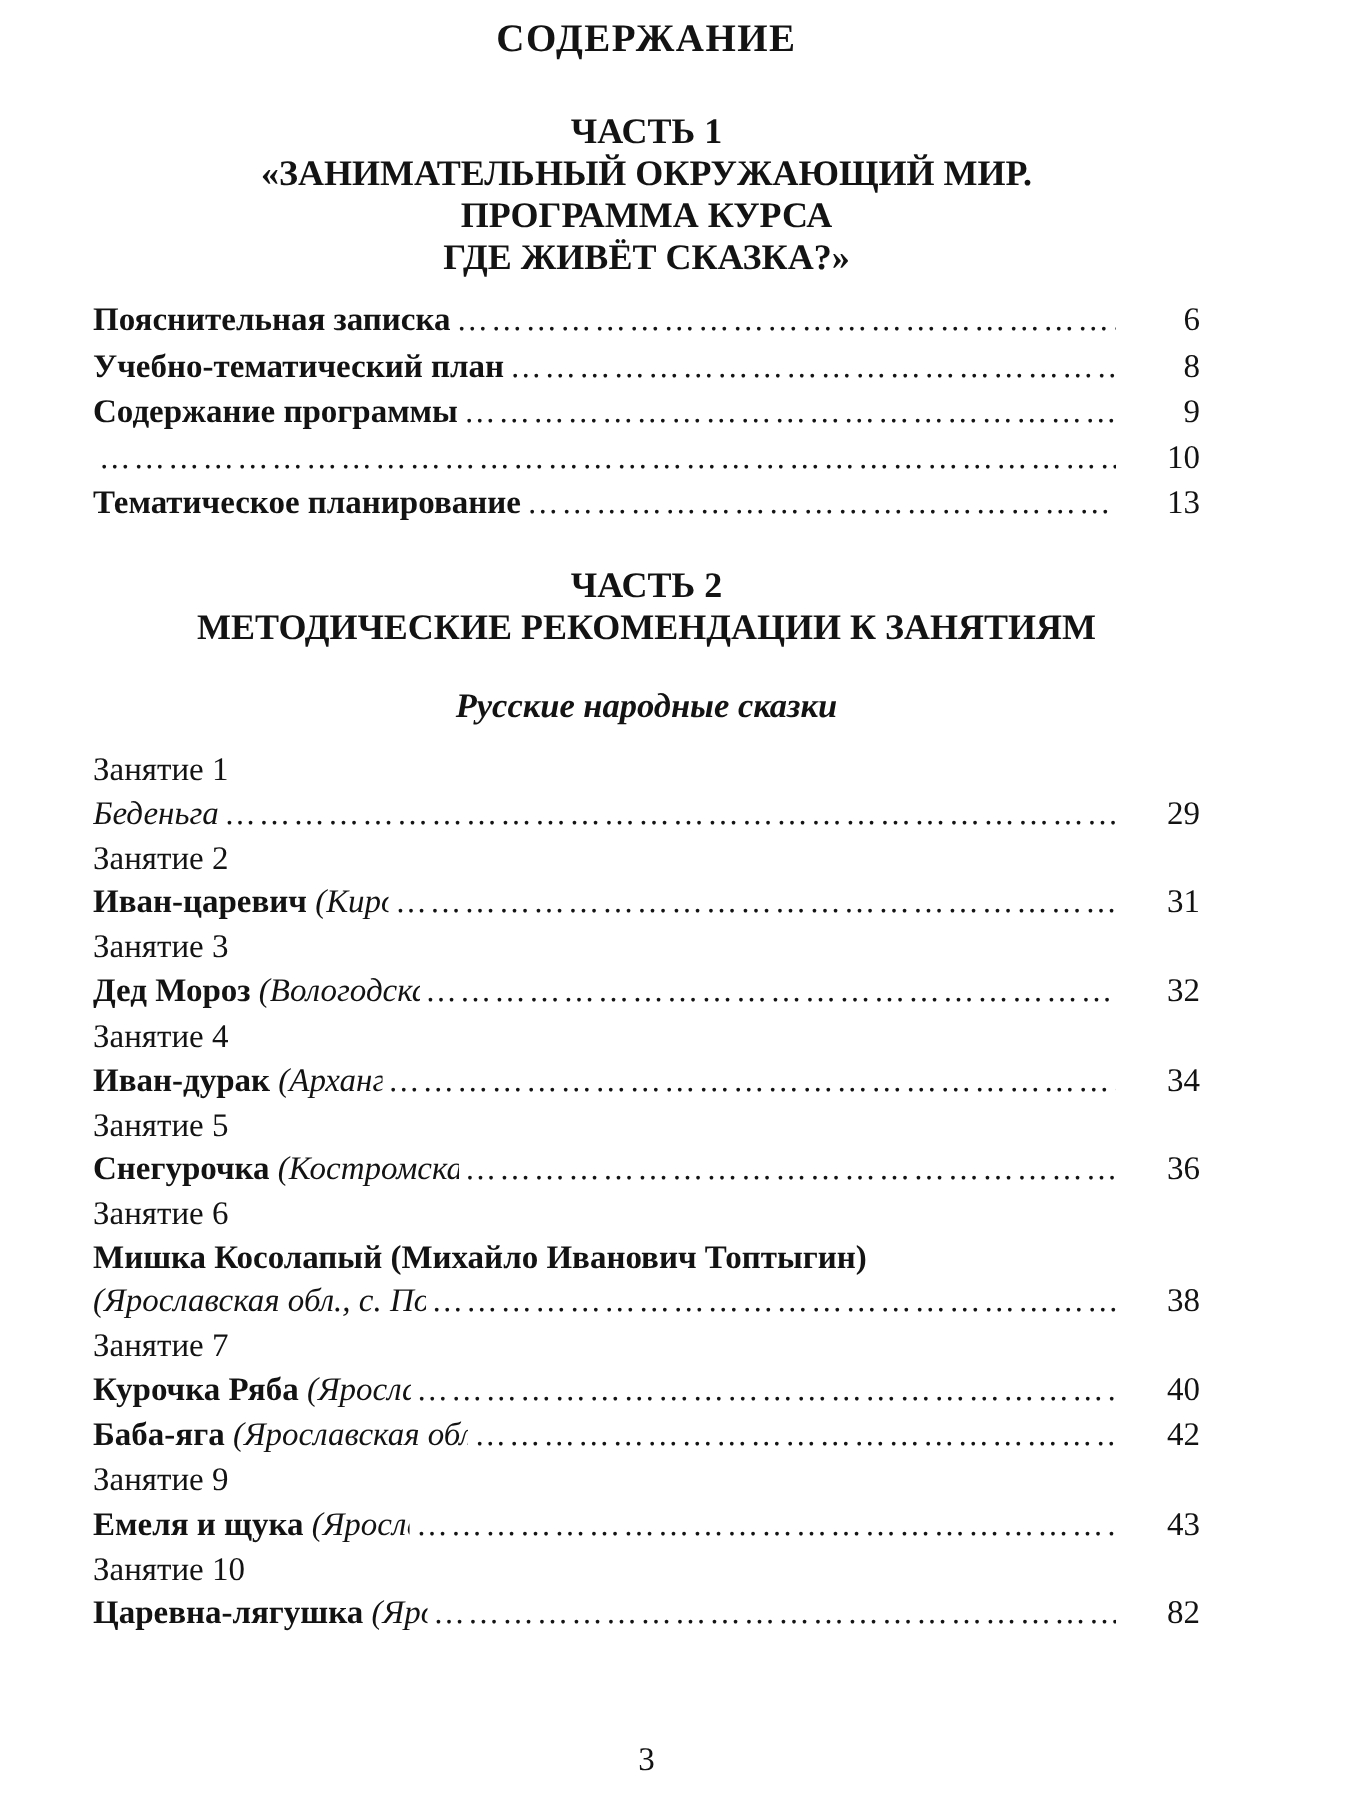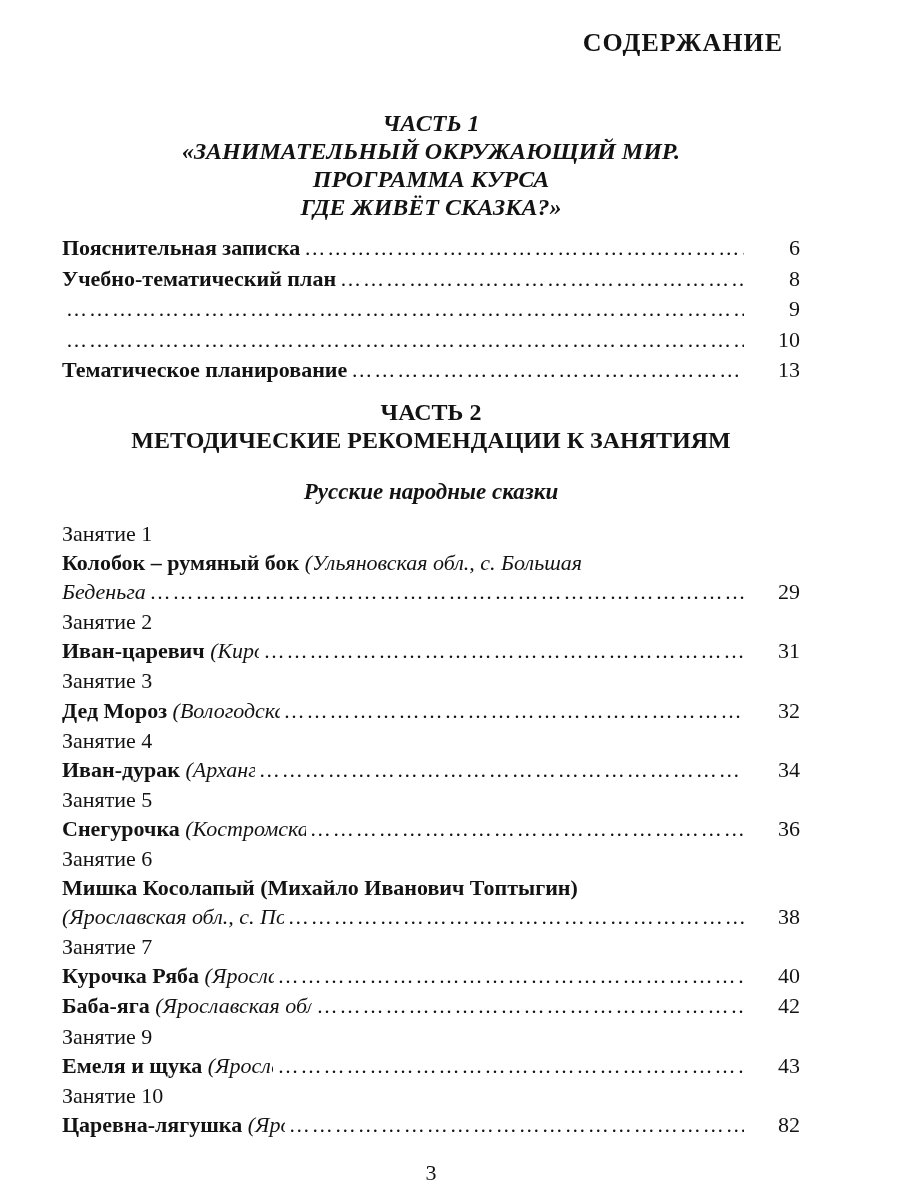--- a/index.html
+++ b/index.html
@@ -12,35 +12,35 @@
     height: 1200px;
     box-sizing: border-box;
     padding: 10px 100px 0 62px;
     position: relative;
     background: #ffffff;
     color: #131313;
     font-family: "Liberation Serif", "DejaVu Serif", serif;
     overflow: hidden;
   }
   .doc-title {
-    margin: 17px;
-    text-align: right;
+    margin: 0;
+    text-align: center;
     font-weight: 700;
     font-size: 26px;
     line-height: 32px;
     letter-spacing: 1px;
   }
   .part-heading {
     text-align: center;
     font-weight: 700;
     font-size: 24px;
     line-height: 28px;
   }
-  .part1-heading { margin-top: 50px; font-style: italic; }
-  .part2-heading { margin-top: 12px; }
+  .part1-heading { margin-top: 32px; }
+  .part2-heading { margin-top: 26px; }
 
   .entries { margin-top: 12px; }
   .toc-row {
     display: flex;
     align-items: baseline;
     font-size: 22px;
     line-height: 29.6px;
   }
   .toc-title {
     font-weight: 700;
@@ -118,20 +118,21 @@
         <span class="toc-title">Пояснительная записка</span>
         <span class="leader">………………………………………………………………………………………………………………………………</span>
         <span class="pg">6</span>
       </div>
       <div class="toc-row">
         <span class="toc-title">Учебно-тематический план</span>
         <span class="leader">………………………………………………………………………………………………………………………………</span>
         <span class="pg">8</span>
       </div>
       <div class="toc-row">
+        <span class="toc-title">Содержание программы</span>
         <span class="leader">………………………………………………………………………………………………………………………………</span>
         <span class="pg">9</span>
       </div>
       <div class="toc-row">
         <span class="leader">………………………………………………………………………………………………………………………………</span>
         <span class="pg">10</span>
       </div>
       <div class="toc-row">
         <span class="toc-title">Тематическое планирование</span>
         <span class="leader">………………………………………………………………………………………………………………………………</span>
@@ -142,23 +143,20 @@
   <div class="part-heading part2-heading">
     <div>ЧАСТЬ 2</div>
     <div>МЕТОДИЧЕСКИЕ РЕКОМЕНДАЦИИ К ЗАНЯТИЯМ</div>
   </div>
 
   <div class="section-title">Русские народные сказки</div>
 
   <div class="lessons">
       <div class="lesson-label">Занятие 1</div>
       <div class="lesson-line">
-        <span class="lesson-text"><span class="lt-bold">Колобок – румяный бок </span><span class="lt-ital">(Ульяновская обл., с. Большая</span></span>
-      </div>
-      <div class="lesson-line">
         <span class="lesson-text"><span class="lt-ital">Беденьга, музей) </span></span>
         <span class="leader">………………………………………………………………………………………………………………………………</span>
         <span class="pg">29</span>
       </div>
       <div class="lesson-label">Занятие 2</div>
       <div class="lesson-line">
         <span class="lesson-text"><span class="lt-bold">Иван-царевич </span><span class="lt-ital">(Кировская обл., г. Киров, музей)</span></span>
         <span class="leader">………………………………………………………………………………………………………………………………</span>
         <span class="pg">31</span>
       </div>

